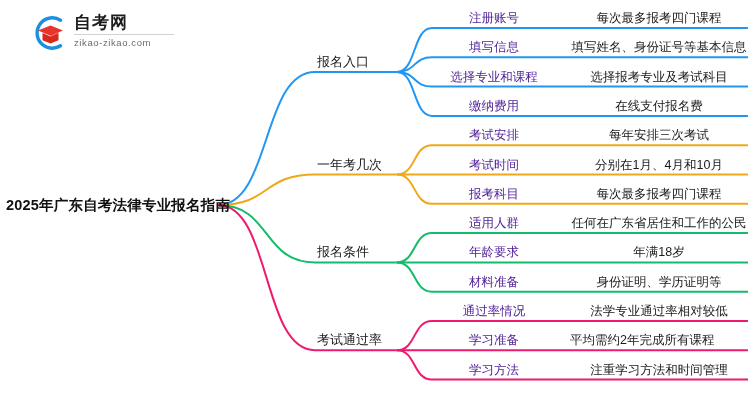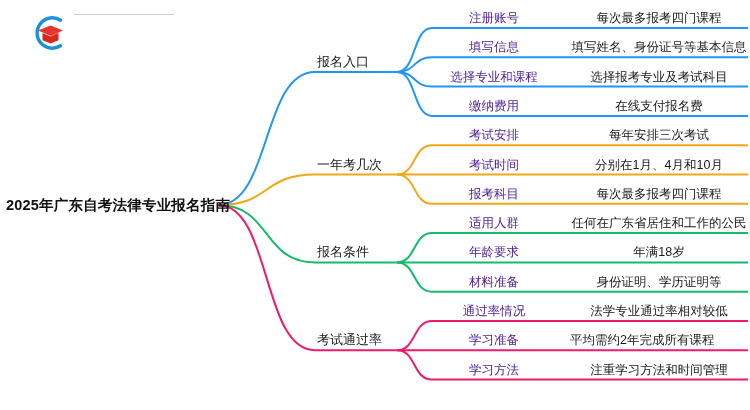--- a/index.html
+++ b/index.html
@@ -109,21 +109,23 @@
   <div class="logo-block">
     <div class="logo-mark">
       <svg width="40" height="38" viewBox="0 0 40 38" xmlns="http://www.w3.org/2000/svg">
         <path d="M30.5 6.2 A15.2 15.2 0 1 0 30.5 31.8" fill="none" stroke="#1b8fe0" stroke-width="3.4" stroke-linecap="round"></path>
         <path d="M20.5 11.5 L33 16.6 L20.5 21.7 L8 16.6 Z" fill="#e8342a"></path>
         <path d="M12.5 19.0 L12.5 26.2 L20.5 29.6 L28.5 26.2 L28.5 19.0 L20.5 22.4 Z" fill="#d9291f"></path>
         <path d="M20.5 21.8 L28.5 18.4 L28.5 19.6 L20.5 23.0 Z" fill="#ef4a3e"></path>
       </svg>
     </div>
     <div class="logo-text-wrap">
+      <div class="logo-name">自考网</div>
       <div class="logo-rule"></div>
+      <div class="logo-url">zikao-zikao.com</div>
     </div>
   </div>
 
   <svg id="wires" viewBox="0 0 750 410" xmlns="http://www.w3.org/2000/svg">
       <path d="M 218 205 C 271.35 205, 261.65 71.94999999999999, 315 71.94999999999999" fill="none" stroke="#2196f3" stroke-width="2"></path>
       <line x1="315" y1="71.94999999999999" x2="397" y2="71.94999999999999" stroke="#2196f3" stroke-width="2"></line>
       <path d="M 397 71.94999999999999 C 416.25 71.94999999999999, 412.75 28, 432 28" fill="none" stroke="#2196f3" stroke-width="2"></path>
       <line x1="432" y1="28" x2="748" y2="28" stroke="#2196f3" stroke-width="2"></line>
       <path d="M 397 71.94999999999999 C 416.25 71.94999999999999, 412.75 57.3, 432 57.3" fill="none" stroke="#2196f3" stroke-width="2"></path>
       <line x1="432" y1="57.3" x2="748" y2="57.3" stroke="#2196f3" stroke-width="2"></line>

